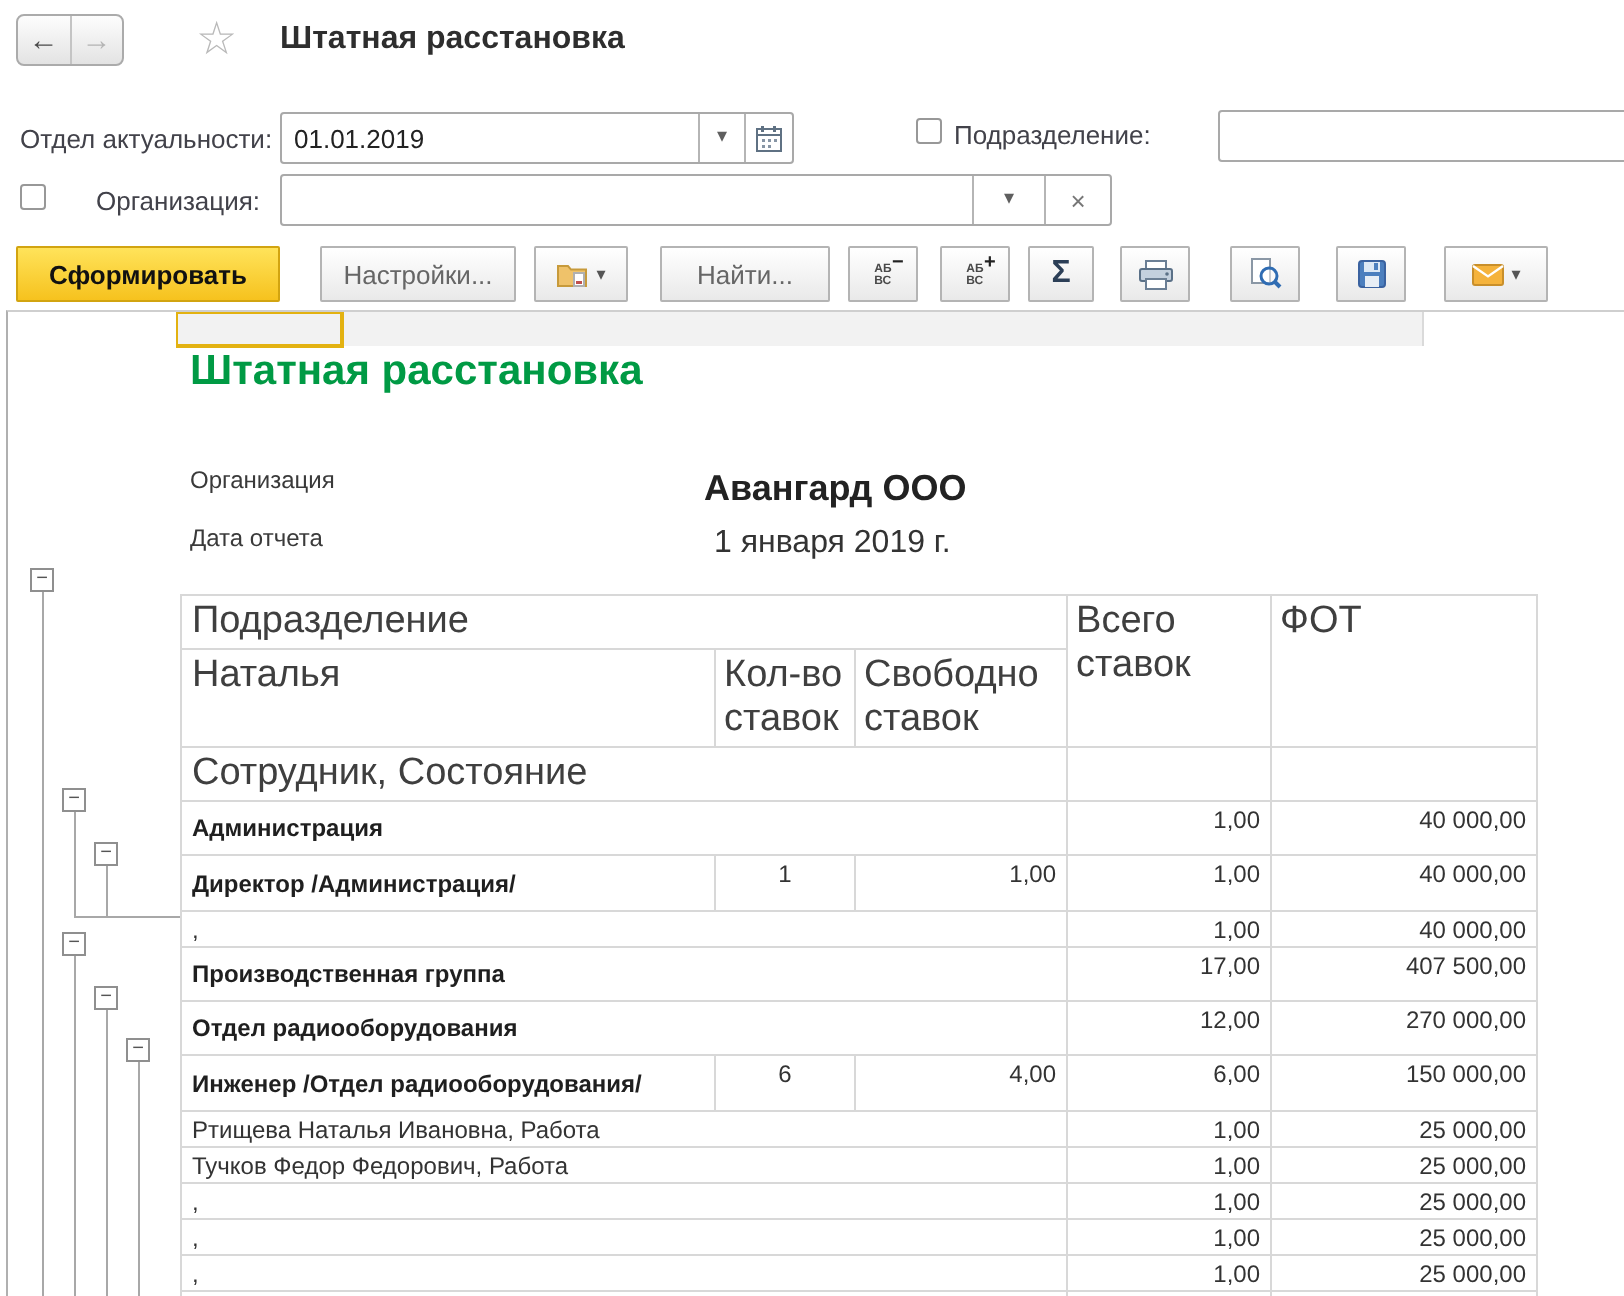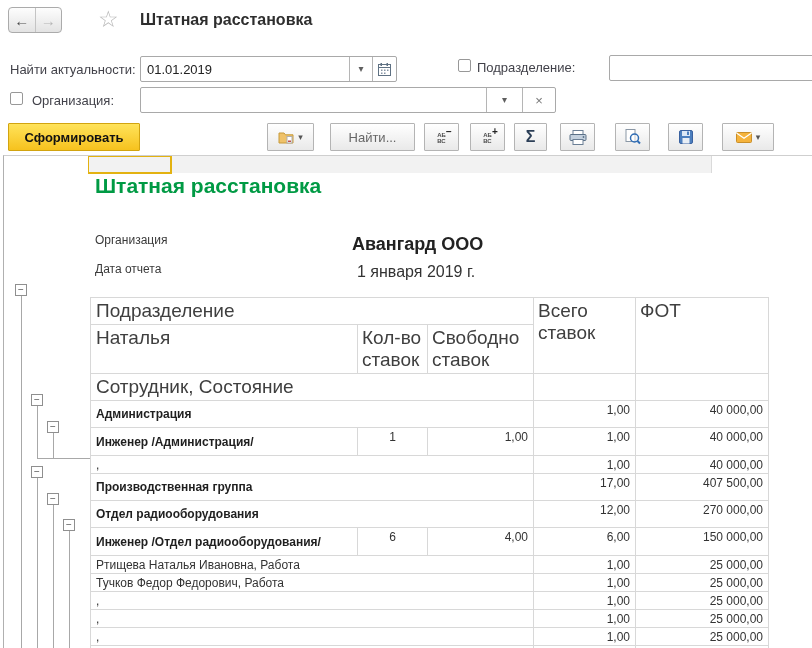--- a/index.html
+++ b/index.html
@@ -76,21 +76,21 @@
     <div class="navbtn back">
         <span>←</span>
       </div>
     <div class="navbtn fwd">
         <span>→</span>
       </div>
   </div>
   <div class="star">☆</div>
   <div class="wintitle">Штатная расстановка</div>
 
-  <div class="flabel" style="left:10px;top:62px;">Найти актуальности:</div>
+  <div class="flabel" style="left:10px;top:62px;">Отдел актуальности:</div>
   <div class="fieldbox" style="left:140px;top:56px;width:257px;">
     <input class="field-text" value="01.01.2019" style="">
     <div class="fbtn" style="width:22px;">
         <span class="dd">▾</span>
       </div>
     <div class="fbtn" style="width:23px;">
       <svg width="13" height="13" viewBox="0 0 13 13">
         <rect x="0.5" y="1.5" width="12" height="11" fill="#fff" stroke="#5f7183"></rect>
         <line x1="0.5" y1="4.5" x2="12.5" y2="4.5" stroke="#5f7183"></line>
         <rect x="2.5" y="0" width="1.5" height="3" fill="#5f7183"></rect>
@@ -103,33 +103,36 @@
       </svg>
     </div>
   </div>
   <div class="cbox" style="left:458px;top:59px;"></div>
   <div class="flabel" style="left:477px;top:60px;">Подразделение:</div>
   <div class="fieldbox" style="left:609px;top:55px;width:210px;">
     <input class="field-text" value="" style="">
   </div>
 
   <div class="cbox" style="left:10px;top:92px;"></div>
-  <div class="flabel" style="left:32px;top:93px;">Организация:</div>
+  <div class="flabel" style="left:48px;top:93px;">Организация:</div>
   <div class="fieldbox" style="left:140px;top:87px;width:416px;">
     <input class="field-text" value="" style="">
     <div class="fbtn" style="width:35px;">
         <span class="dd">▾</span>
       </div>
     <div class="fbtn" style="width:32px;">
         <span class="xglyph">×</span>
       </div>
   </div>
 
   <div class="tbtn generate" style="left:8px;width:132px;">
       <span>Сформировать</span>
+    </div>
+  <div class="tbtn" style="left:160px;width:98px;">
+      <span>Настройки...</span>
     </div>
   <div class="tbtn" style="left:267px;width:47px;">
     <svg width="16" height="13" viewBox="0 0 16 13">
       <path d="M1 2 L6 2 L7.5 3.8 L15 3.8 L15 12 L1 12 Z" fill="#efc26a" stroke="#c79a3b"></path>
       <rect x="9" y="5.5" width="5" height="6.5" fill="#fff" stroke="#b0b0b0"></rect>
       <rect x="10" y="9.5" width="3" height="1.5" fill="#c0504d"></rect>
     </svg>
     <span class="dd">▾</span>
   </div>
   <div class="tbtn" style="left:330px;width:85px;">
@@ -238,21 +241,21 @@
           <td class="hc"></td>
         </tr>
       </tbody>
       <tbody>
           <tr class="r-group" style="height: 27px;">
             <td class="ct" colspan="3">Администрация</td>
             <td class="cv">1,00</td>
             <td class="cm">40 000,00</td>
           </tr>
           <tr class="r-position" style="height: 28px;">
-            <td class="ct">Инженер /Администрация/</td>
+            <td class="ct">Директор /Администрация/</td>
             <td class="cq">1</td>
             <td class="cf">1,00</td>
             <td class="cv">1,00</td>
             <td class="cm">40 000,00</td>
           </tr>
           <tr class="r-employee" style="height: 18px;">
             <td class="ct" colspan="3">,</td>
             <td class="cv">1,00</td>
             <td class="cm">40 000,00</td>
           </tr>

